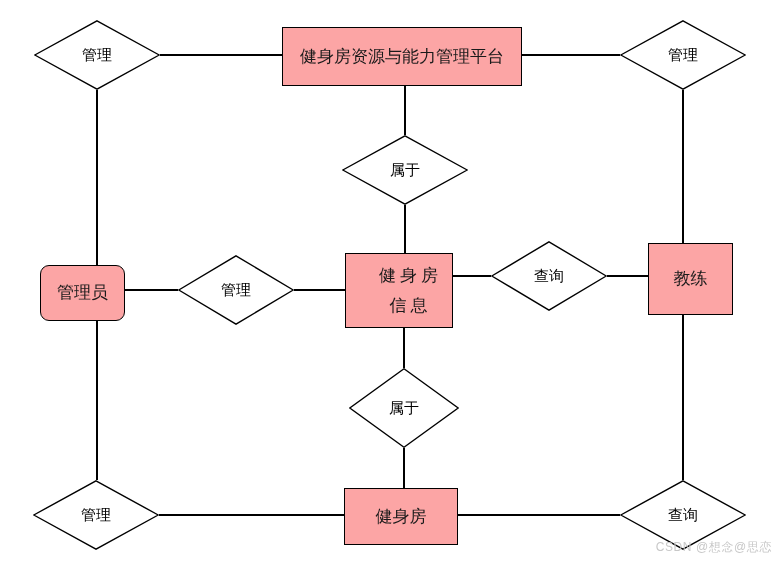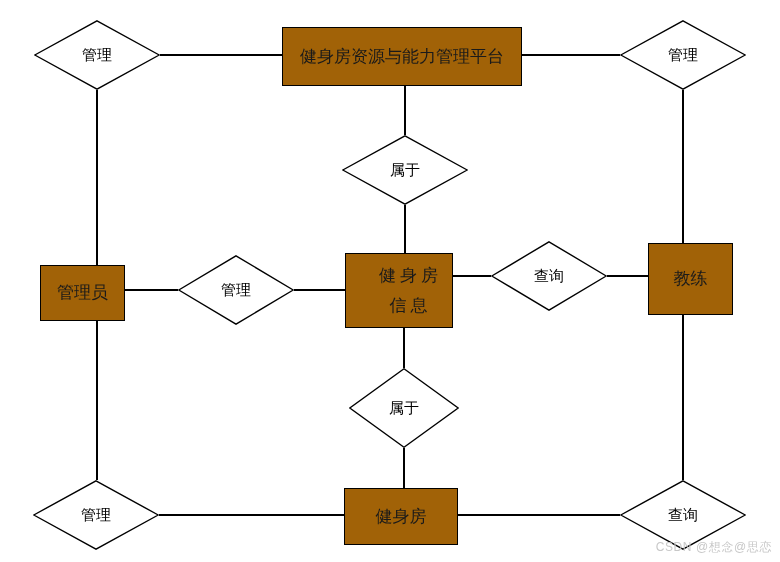--- a/index.html
+++ b/index.html
@@ -24,21 +24,21 @@
     top: 0;
     width: 780px;
     height: 562px;
     pointer-events: none;
   }
   
   .entity {
     position: absolute;
     box-sizing: border-box;
     border: 1px solid #000000;
-    background: #a16207;
+    background: #fca5a5;
     display: flex;
     align-items: center;
     justify-content: center;
     text-align: center;
     color: #1a1a1a;
     font-size: 17px;
     line-height: 1.75;
     z-index: 3;
   }
   .entity .etext {
@@ -103,21 +103,21 @@
       <polyline points="97,321 97,480" fill="none" stroke="#000000" stroke-width="1.4" shape-rendering="crispEdges"></polyline>
       <polyline points="159,515 344,515" fill="none" stroke="#000000" stroke-width="1.4" shape-rendering="crispEdges"></polyline>
       <polyline points="458,515 620,515" fill="none" stroke="#000000" stroke-width="1.4" shape-rendering="crispEdges"></polyline>
       <polyline points="683,305 683,480" fill="none" stroke="#000000" stroke-width="1.4" shape-rendering="crispEdges"></polyline>
     </svg>
 
   <div id="entity-layer">
       <div class="entity" style="left: 282px; top: 27px; width: 240px; height: 59px;">
         <span class="etext" style="font-size: 17px; letter-spacing: 0px;">健身房资源与能力管理平台</span>
       </div>
-      <div class="entity" style="left: 40px; top: 265px; width: 85px; height: 56px;">
+      <div class="entity" style="left: 40px; top: 265px; width: 85px; height: 56px; border-radius: 9px;">
         <span class="etext" style="font-size: 17px; letter-spacing: 0px;">管理员</span>
       </div>
       <div class="entity" style="left: 345px; top: 253px; width: 108px; height: 75px; padding-left: 23px;">
         <span class="etext" style="font-size: 17px; letter-spacing: 4px;">健身房信息</span>
       </div>
       <div class="entity" style="left: 648px; top: 243px; width: 85px; height: 72px;">
         <span class="etext" style="font-size: 17px; letter-spacing: 0px;">教练</span>
       </div>
       <div class="entity" style="left: 344px; top: 488px; width: 114px; height: 57px;">
         <span class="etext" style="font-size: 17px; letter-spacing: 0px;">健身房</span>

